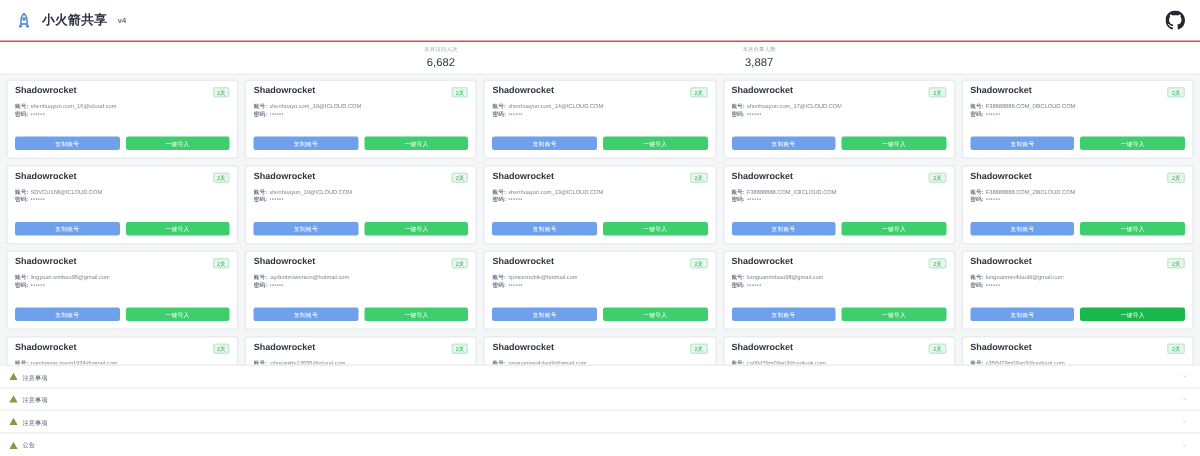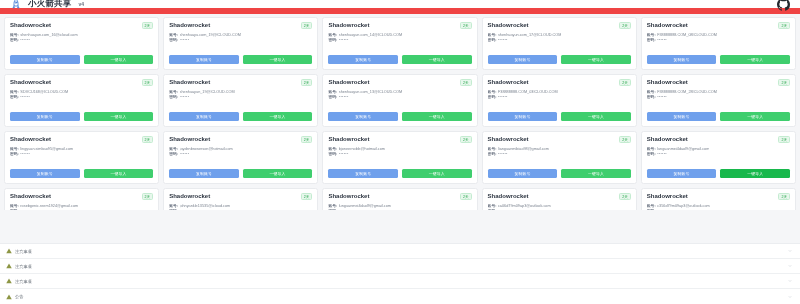--- a/index.html
+++ b/index.html
@@ -8,23 +8,23 @@
     width: 800px; height: 304px;
     overflow: hidden;
     background: #f5f6f8;
     font-family: "Liberation Sans", "DejaVu Sans", sans-serif;
     -webkit-font-smoothing: antialiased;
   }
   .app { width: 800px; height: 304px; position: relative; background: #f5f6f8; }
 
   
   .header {
-    height: 14px;
+    height: 28px;
     background: #ffffff;
-    border-bottom: 6px solid #ef4444;
+    border-bottom: 1px solid #ef4444;
     display: flex;
     align-items: center;
     padding: 0 10px;
   }
   .brand { display: flex; align-items: center; gap: 6px; }
   .rocket-icon { width: 12px; height: 12px; display: block; color: #4a7fd4; }
   .brand-title {
     font-size: 8.5px;
     font-weight: 700;
     color: #2b3340;
@@ -214,20 +214,30 @@
       <span class="brand-sup">v4</span>
     </div>
     <div class="header-spacer"></div>
     <a>
       <svg class="gh-icon" viewBox="0 0 16 16" fill="currentColor">
         <path d="M8 0C3.58 0 0 3.58 0 8c0 3.54 2.29 6.53 5.47 7.59.4.07.55-.17.55-.38 0-.19-.01-.82-.01-1.49-2.01.37-2.53-.49-2.69-.94-.09-.23-.48-.94-.82-1.13-.28-.15-.68-.52-.01-.53.63-.01 1.08.58 1.23.82.72 1.21 1.87.87 2.33.66.07-.52.28-.87.51-1.07-1.78-.2-3.64-.89-3.64-3.95 0-.87.31-1.59.82-2.15-.08-.2-.36-1.02.08-2.12 0 0 .67-.21 2.2.82.64-.18 1.32-.27 2-.27s1.36.09 2 .27c1.53-1.04 2.2-.82 2.2-.82.44 1.1.16 1.92.08 2.12.51.56.82 1.27.82 2.15 0 3.07-1.87 3.75-3.65 3.95.29.25.54.73.54 1.48 0 1.07-.01 1.93-.01 2.2 0 .21.15.46.55.38A8.01 8.01 0 0 0 16 8c0-4.42-3.58-8-8-8z"></path>
       </svg>
     </a>
   </div>
 
+  <div class="stats">
+    <div class="stat">
+      <span class="stat-label">本月访问人次</span>
+      <span class="stat-value">6,682</span>
+    </div>
+    <div class="stat">
+      <span class="stat-label">本月分享人数</span>
+      <span class="stat-value">3,887</span>
+    </div>
+  </div>
 
   <div class="grid-wrap">
     <div class="grid" id="card-grid">
         <div class="card">
           <div class="card-head">
             <div class="card-title">Shadowrocket</div>
             <div class="badge">2天</div>
           </div>
           <div class="card-lines">
             <div class="line">

